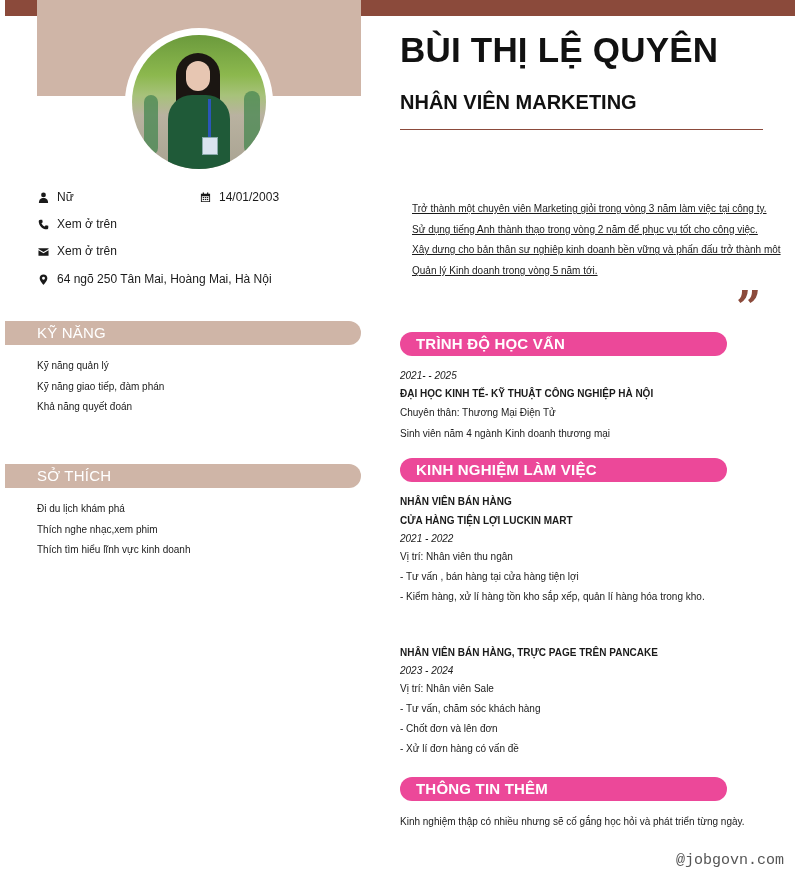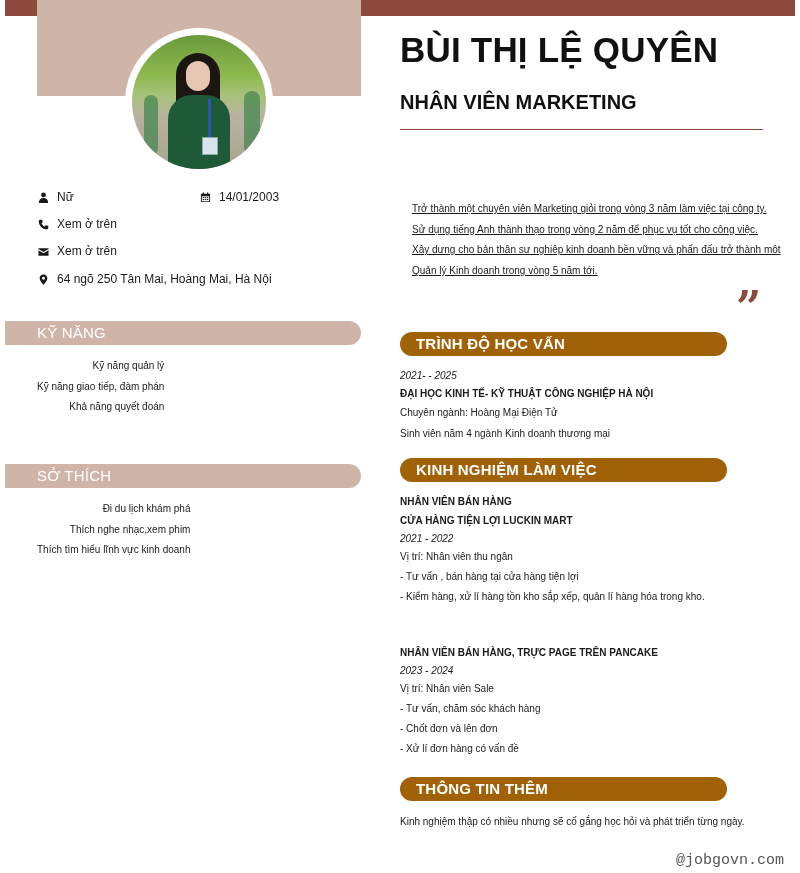--- a/index.html
+++ b/index.html
@@ -20,31 +20,31 @@
     .avatar .bg-person1 { position: absolute; left: 12px; top: 60px; width: 14px; height: 60px; background: #4e8a55; border-radius: 7px; opacity: .8; }
     .avatar .bg-person2 { position: absolute; left: 112px; top: 56px; width: 16px; height: 64px; background: #4e8a55; border-radius: 8px; opacity: .8; }
 
     .info { position: absolute; font-size: 12px; color: #1a1a1a; display: flex; align-items: center; }
     .info .icon { width: 12px; height: 12px; display: inline-flex; align-items: center; justify-content: center; margin-right: 8px; }
     .info svg { width: 11px; height: 11px; fill: #1a1a1a; }
 
     .section-bar-left { position: absolute; left: 5px; width: 356px; height: 24px; background: #cfb5a7; border-radius: 0 12px 12px 0; }
     .section-bar-left span { position: absolute; left: 32px; top: 3px; font-size: 15px; font-weight: normal; color: #ffffff; letter-spacing: 0.2px; }
 
-    .left-list { position: absolute; left: 37px; font-size: 10px; color: #1a1a1a; text-align: right; }
+    .left-list { position: absolute; left: 37px; font-size: 10px; color: #1a1a1a; }
     .left-list div { height: 20.7px; line-height: 20.7px; }
 
     .name { position: absolute; left: 400px; top: 30px; font-size: 35px; font-weight: bold; color: #111; letter-spacing: 0.2px; }
     .title { position: absolute; left: 400px; top: 91px; font-size: 20px; font-weight: bold; color: #111; }
     .divider { position: absolute; left: 400px; top: 129px; width: 363px; height: 1px; background: #8b4a3b; }
 
     .objective { position: absolute; left: 412px; top: 199px; width: 370px; font-size: 10px; line-height: 20.7px; color: #1a1a1a; text-decoration: underline; }
     .quote { position: absolute; left: 736px; top: 286px; font-size: 44px; font-weight: bold; color: #8b4a3b; font-family: "DejaVu Serif", serif; line-height: 1; }
 
-    .section-bar-right { position: absolute; left: 400px; width: 327px; height: 24px; background: #a16207; border-radius: 12px; }
+    .section-bar-right { position: absolute; left: 400px; width: 327px; height: 24px; background: #ec4899; border-radius: 12px; }
     .section-bar-right span { position: absolute; left: 16px; top: 3px; font-size: 15px; font-weight: bold; color: #ffffff; letter-spacing: 0.2px; }
 
     .r-block { position: absolute; left: 400px; font-size: 10px; color: #1a1a1a; }
     .r-line { height: 20px; line-height: 20px; }
     .r-date { font-style: italic; height: 17px; line-height: 17px; }
     .r-bold { font-weight: bold; height: 19px; line-height: 19px; }
 
     .watermark { position: absolute; left: 676px; top: 852px; font-family: "Liberation Mono", monospace; font-size: 15px; color: #555; }
   </style>
 </head>
@@ -144,21 +144,21 @@
   <div>Xây dựng cho bản thân sự nghiệp kinh doanh bền vững và phấn đấu trở thành một Quản lý Kinh doanh trong vòng 5 năm tới.</div>
 </div>
 <div class="quote">”</div>
 
 <div class="section-bar-right" style="top:332px;">
   <span>TRÌNH ĐỘ HỌC VẤN</span>
 </div>
 <div class="r-block" style="top:367px;">
   <div class="r-date">2021- - 2025</div>
   <div class="r-bold">ĐẠI HỌC KINH TẾ- KỸ THUẬT CÔNG NGHIỆP HÀ NỘI</div>
-  <div class="r-line">Chuyên ngành: Hoàng Mại Điện Tử</div>
+  <div class="r-line">Chuyên thân: Thương Mại Điện Tử</div>
   <div class="r-line" style="margin-top:1px;">Sinh viên năm 4 ngành Kinh doanh thương mại</div>
 </div>
 
 <div class="section-bar-right" style="top:458px;">
   <span>KINH NGHIỆM LÀM VIỆC</span>
 </div>
 <div class="r-block" style="top:492px;">
   <div class="r-bold">NHÂN VIÊN BÁN HÀNG</div>
   <div class="r-bold">CỬA HÀNG TIỆN LỢI LUCKIN MART</div>
   <div class="r-date">2021 - 2022</div>

